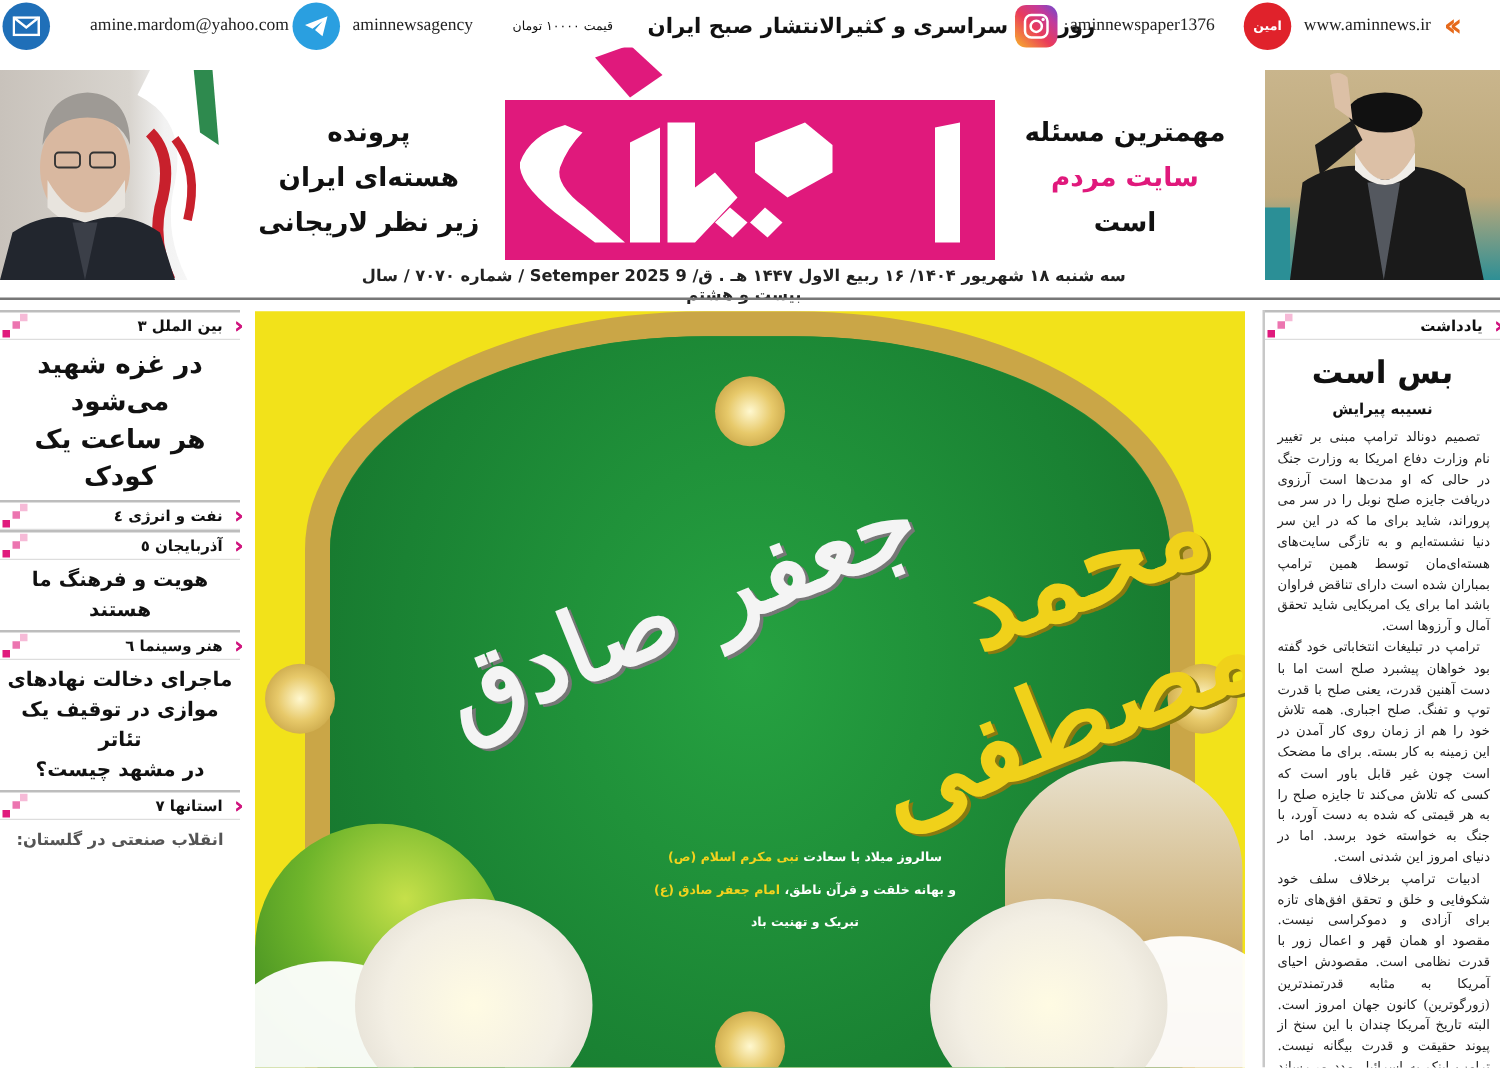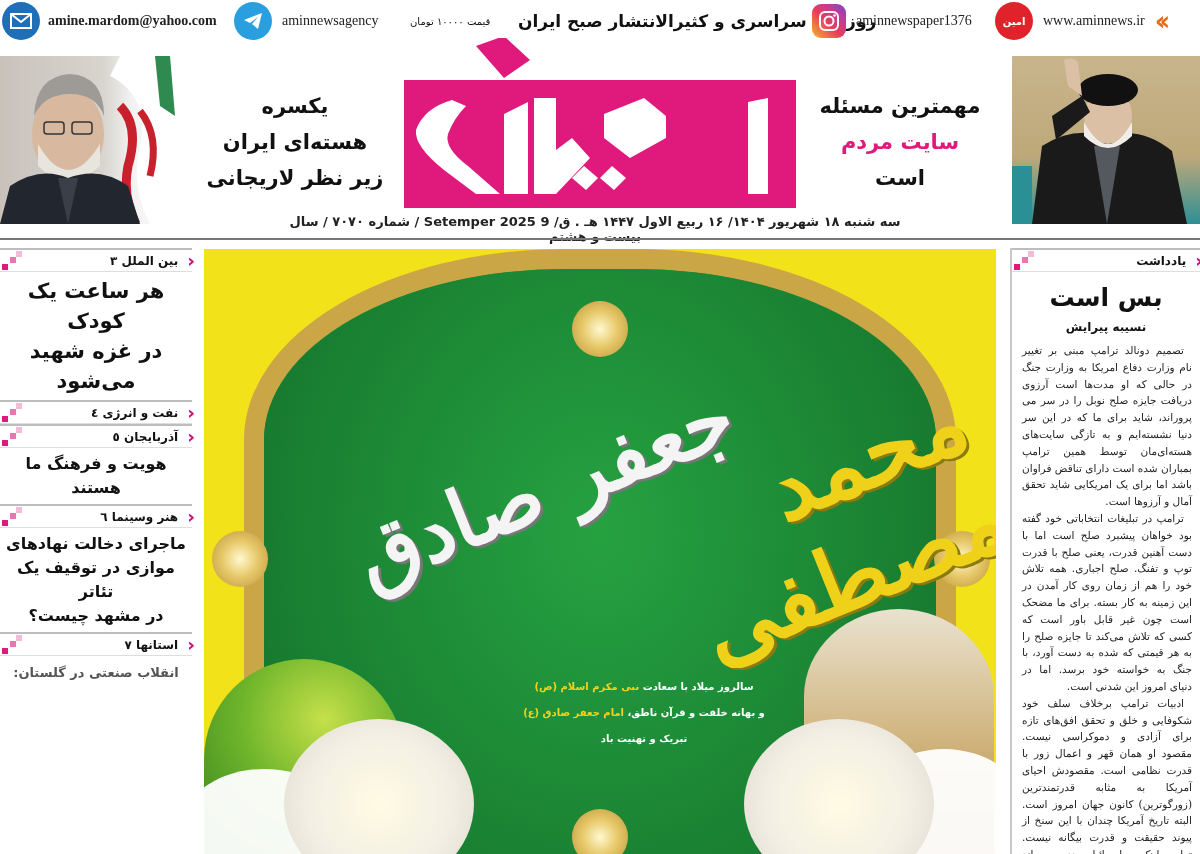--- a/index.html
+++ b/index.html
@@ -91,21 +91,21 @@
 <body>
 
 <div class="topbar">
   <div class="tb-item" style="left:2px;">
     <div class="circ mail-circ">
       <svg width="22" height="16" viewBox="0 0 22 16">
           <rect x="1" y="1" width="20" height="14" fill="none" stroke="#fff" stroke-width="2"></rect>
           <path d="M1 1 L11 9 L21 1" fill="none" stroke="#fff" stroke-width="2"></path>
         </svg>
     </div>
-    <span class="tb-text" style="margin-left:8px;font-weight:bold;">amine.mardom@yahoo.com</span>
+    <span class="tb-text" style="margin-left:32px;">amine.mardom@yahoo.com</span>
   </div>
 
   <div class="tb-item" style="left:234px;">
     <div class="circ tg-circ">
       <svg width="20" height="18" viewBox="0 0 20 18">
           <path d="M1 8 L19 1 L15 17 L9 12 L15 5 L7 11 Z" fill="#fff"></path>
         </svg>
     </div>
     <span class="tb-text" style="margin-left:10px;">aminnewsagency</span>
   </div>
@@ -146,21 +146,21 @@
     <path d="M34 60 Q36 20 70 18 Q104 20 104 60 Q96 38 70 38 Q44 38 34 60Z" fill="#9e9a95"></path>
     <path d="M38 88 Q68 140 100 88 L100 110 Q68 140 38 110 Z" fill="#e8e4de"></path>
     <rect x="44" y="66" width="20" height="12" rx="3" fill="none" stroke="#333" stroke-width="1.5"></rect>
     <rect x="72" y="66" width="20" height="12" rx="3" fill="none" stroke="#333" stroke-width="1.5"></rect>
     <path d="M0 168 L10 130 Q40 110 68 122 Q100 110 128 130 L140 168 Z" fill="#22262e"></path>
     <path d="M58 122 L68 168 L78 122 Z" fill="#3b3f48"></path>
   </svg>
 </div>
 
 <div class="lead-left">
-  <div>یکسره</div>
+  <div>پرونده</div>
   <div>هسته‌ای ایران</div>
   <div>زیر نظر لاریجانی</div>
 </div>
 
 <div class="logo">
   <svg width="392" height="170" viewBox="0 0 392 170">
     <polygon points="72,8 100,-2 126,22 100,40" fill="#e0197c"></polygon>
     <rect x="0" y="42" width="392" height="128" fill="#e0197c"></rect>
     <path d="M48 62 Q20 70 12 92 Q10 108 40 132 L72 156 L96 156 L64 128 Q40 110 44 96 Q50 80 62 68 Z" fill="#fff"></path>
     <polygon points="100,76 124,64 124,156 100,156" fill="#fff"></polygon>
@@ -200,22 +200,22 @@
   <div class="sec-head">
     <span class="sec-chev">‹‹</span>
     <span class="sec-label">بین الملل ۳</span>
     <span class="sec-pix">
         <i style="left:2px;top:14px;"></i>
         <i style="left:10px;top:7px;opacity:.6"></i>
         <i style="left:16px;top:1px;opacity:.3"></i>
       </span>
   </div>
   <div class="story" style="font-size:21px;line-height:30px;">
+    <div>در غزه شهید می‌شود</div>
     <div>هر ساعت یک کودک</div>
-    <div>در غزه شهید می‌شود</div>
   </div>
 
   <div class="sec-head">
     <span class="sec-chev">‹‹</span>
     <span class="sec-label">نفت و انرژی ٤</span>
     <span class="sec-pix">
         <i style="left:2px;top:14px;"></i>
         <i style="left:10px;top:7px;opacity:.6"></i>
         <i style="left:16px;top:1px;opacity:.3"></i>
       </span>

